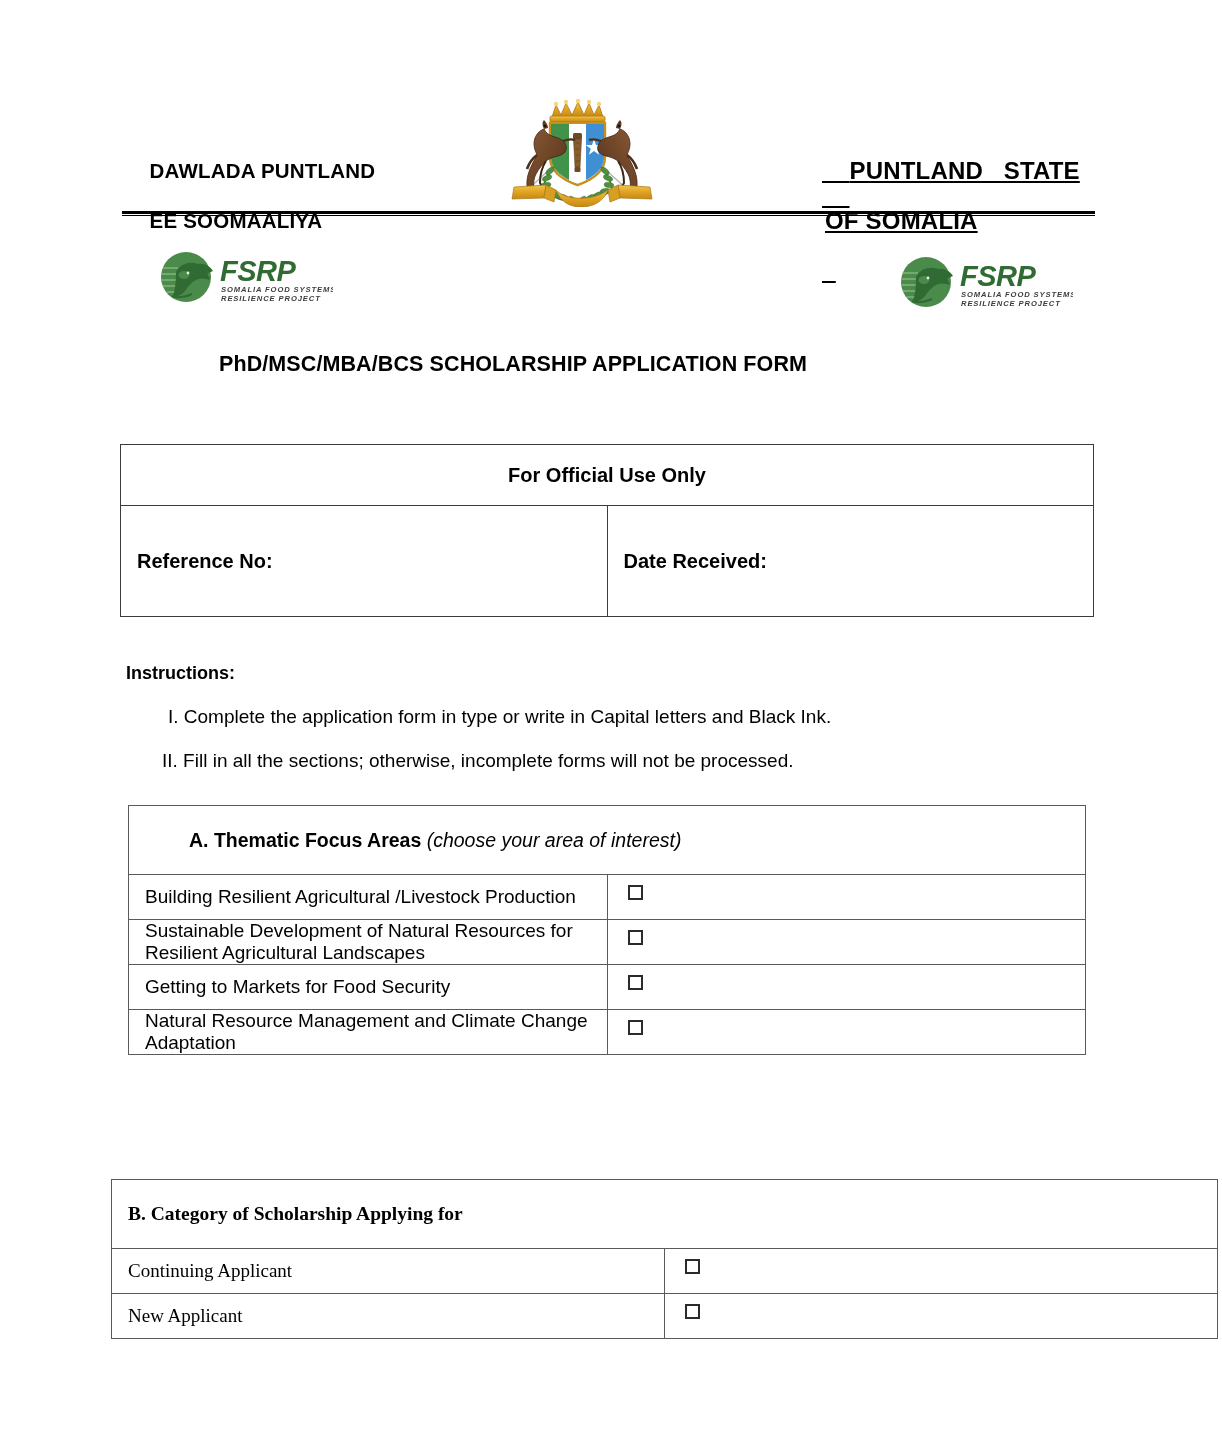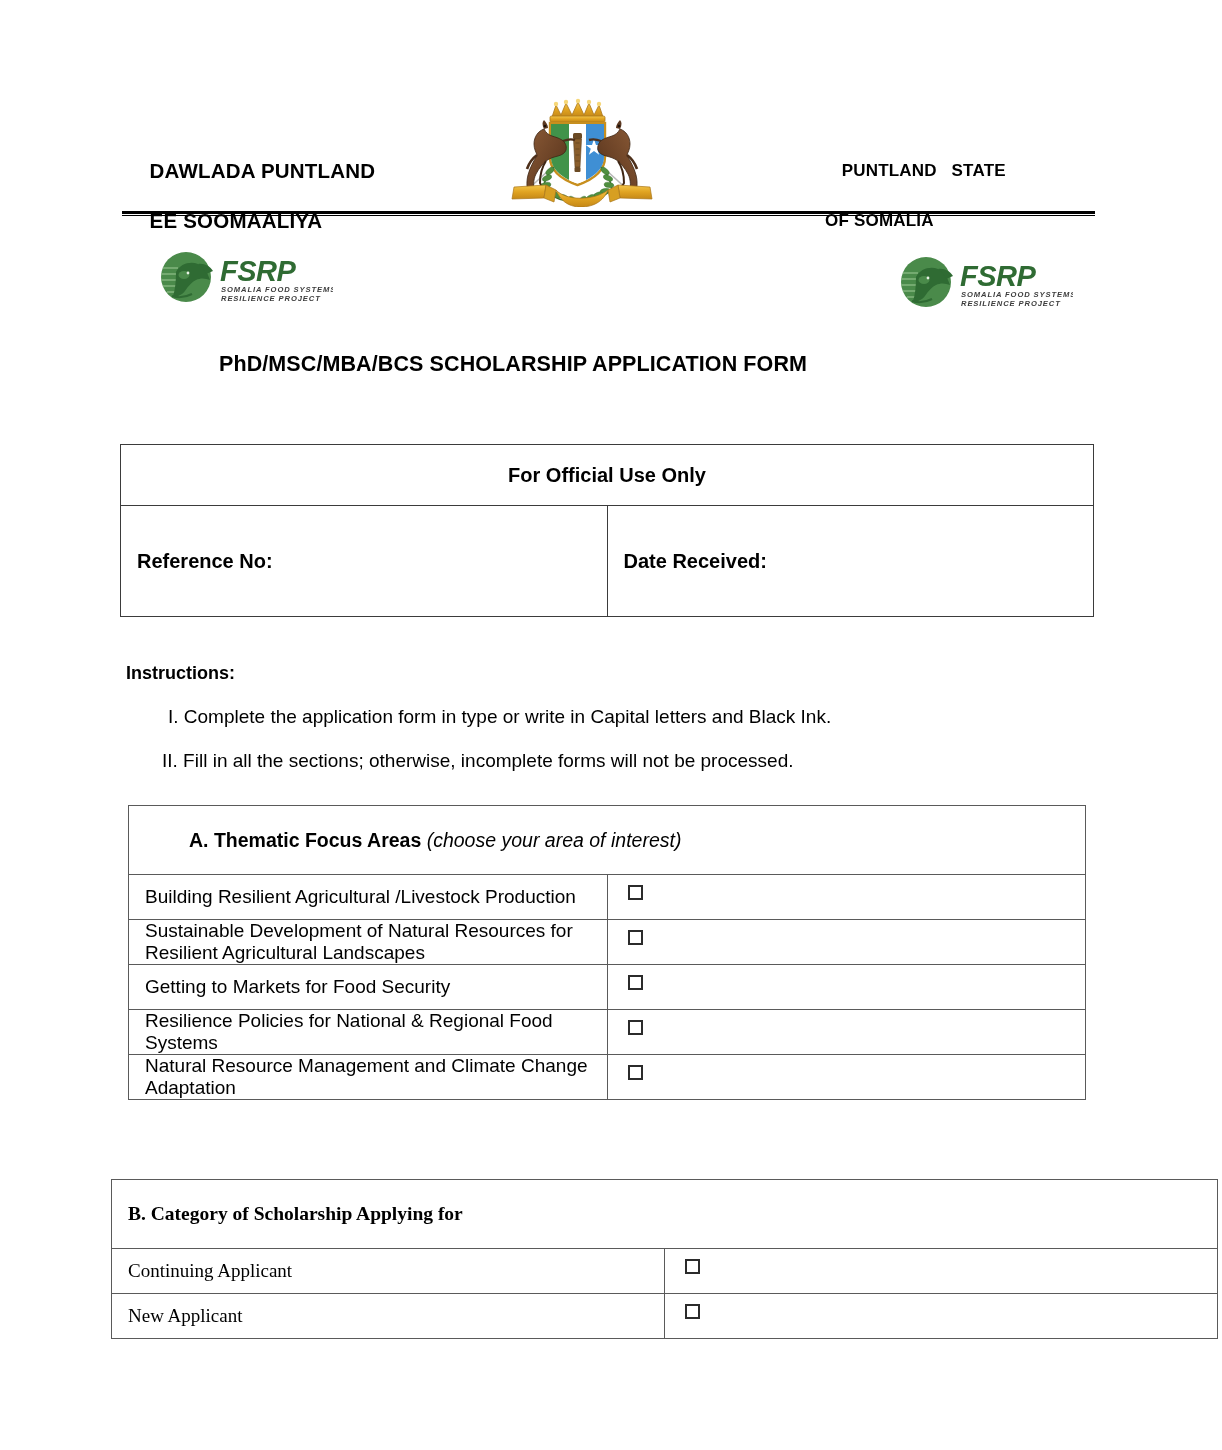--- a/index.html
+++ b/index.html
@@ -32,25 +32,26 @@
     font-size: 20.5px;
     font-weight: bold;
     line-height: 25px;
     letter-spacing: 0.2px;
     white-space: pre;
   }
   .header-right {
     position: absolute;
     left: 822px;
     top: 38px;
-    font-size: 17px;
+    font-size: 24px;
     font-weight: bold;
     line-height: 25px;
     letter-spacing: 0.2px;
     white-space: pre;
+    text-decoration: underline;
   }
   .header-right .line2 { padding-left: 3px; display: block; }
 
   
   .emblem {
     position: absolute;
     left: 484px;
     top: 0px;
     width: 196px;
     height: 112px;
@@ -395,26 +396,20 @@
       <span class="checkbox"></span>
     </td>
   </tr>
   <tr>
     <td class="sec-label">Getting to Markets for Food Security</td>
     <td class="sec-box">
       <span class="checkbox"></span>
     </td>
   </tr>
   <tr>
-    <td class="sec-label">Resilience Policies for National &amp; Regional Food Systems</td>
-    <td class="sec-box">
-      <span class="checkbox"></span>
-    </td>
-  </tr>
-  <tr>
     <td class="sec-label">Natural Resource Management and Climate Change Adaptation</td>
     <td class="sec-box">
       <span class="checkbox"></span>
     </td>
   </tr>
 </tbody>
   </table>
 
 <table id="sectionB" class="section-table">
   <tbody>

